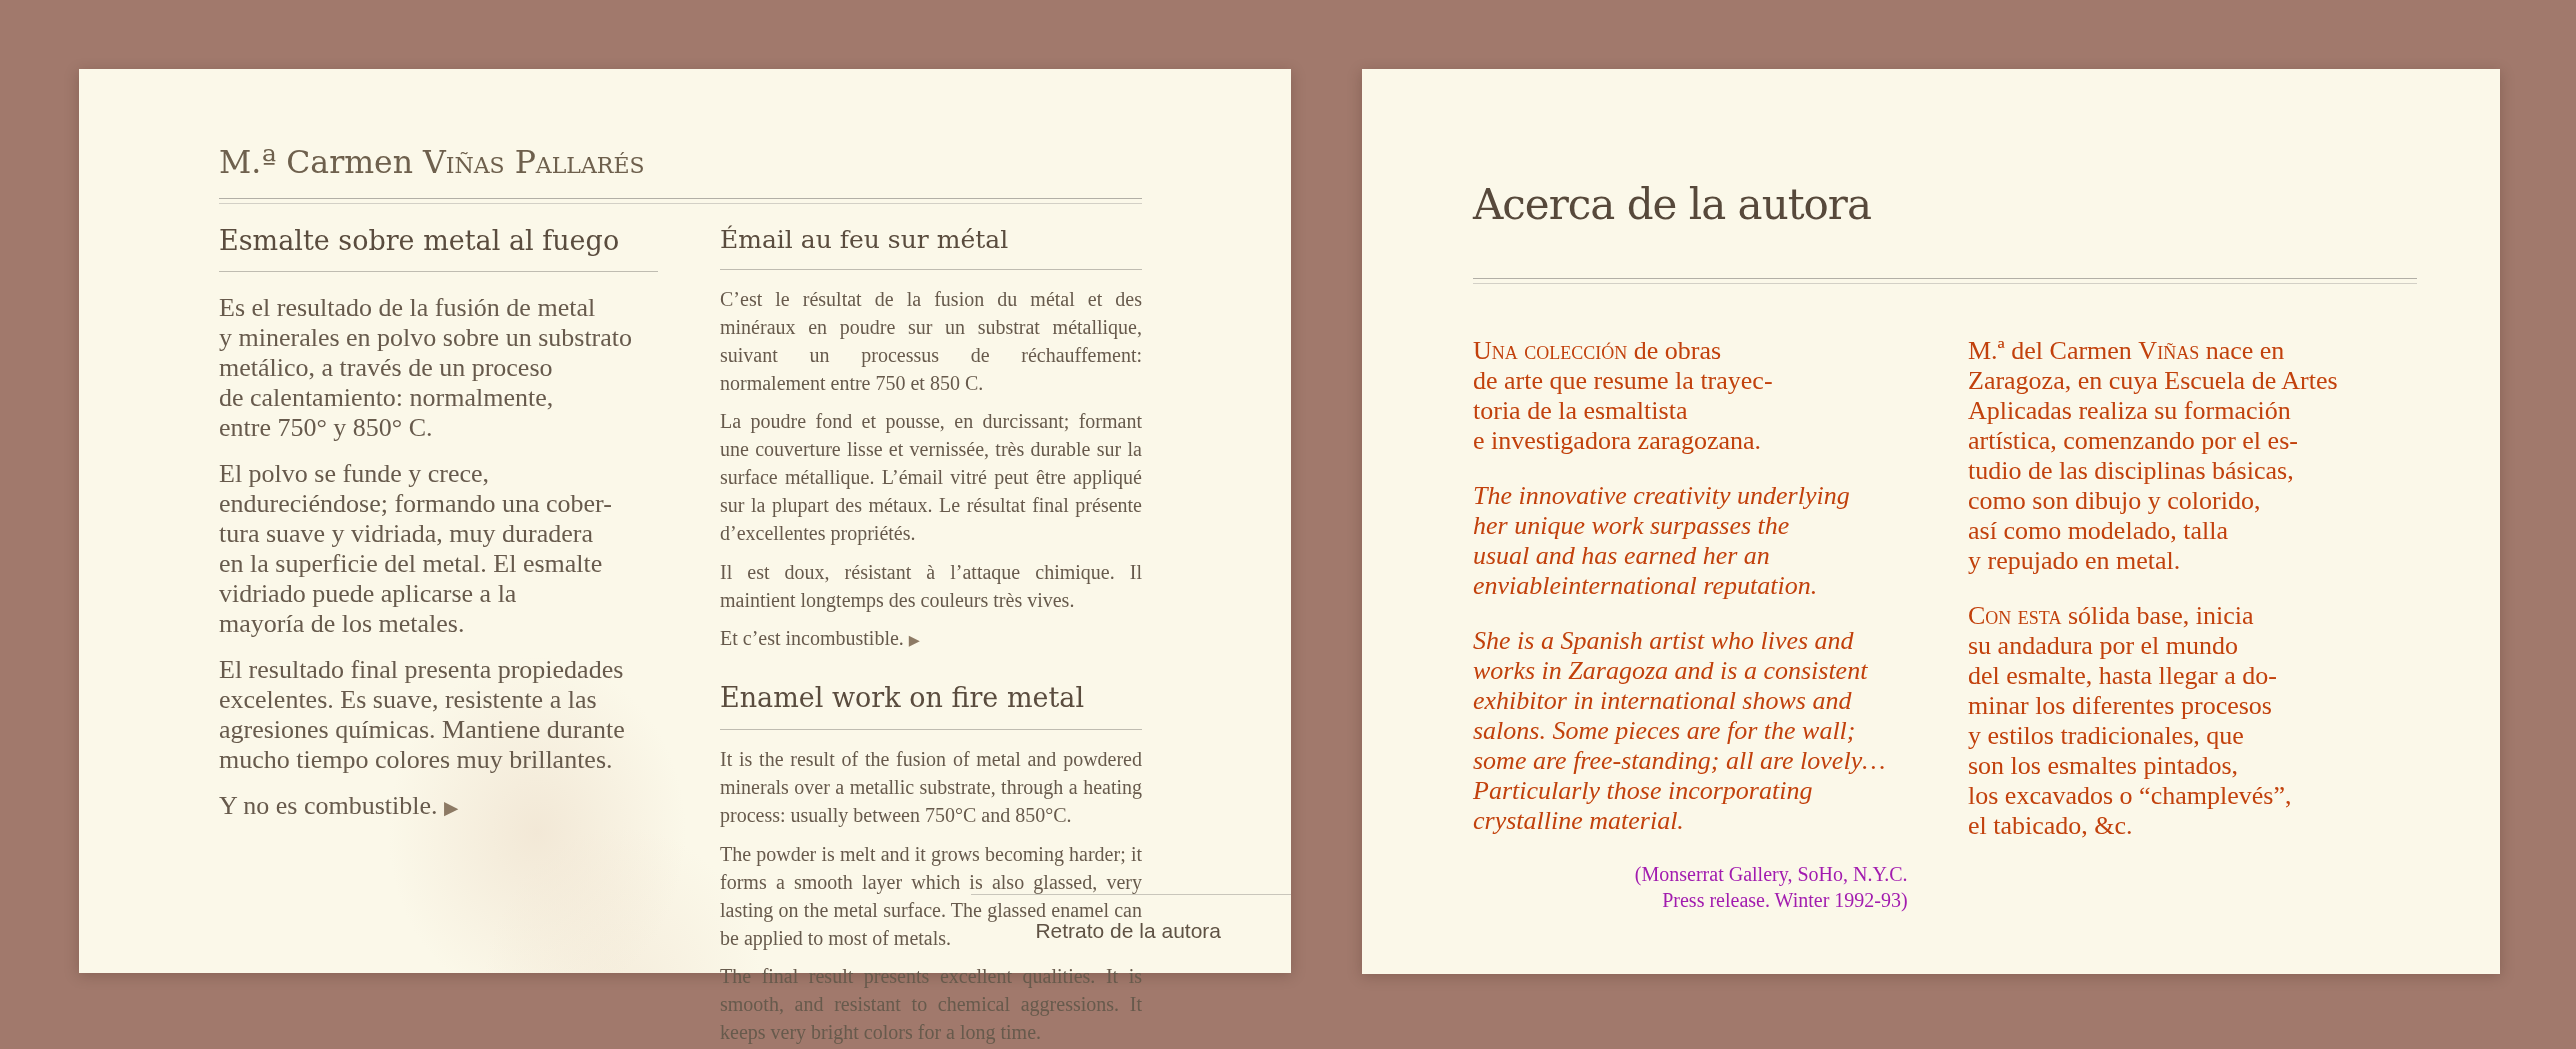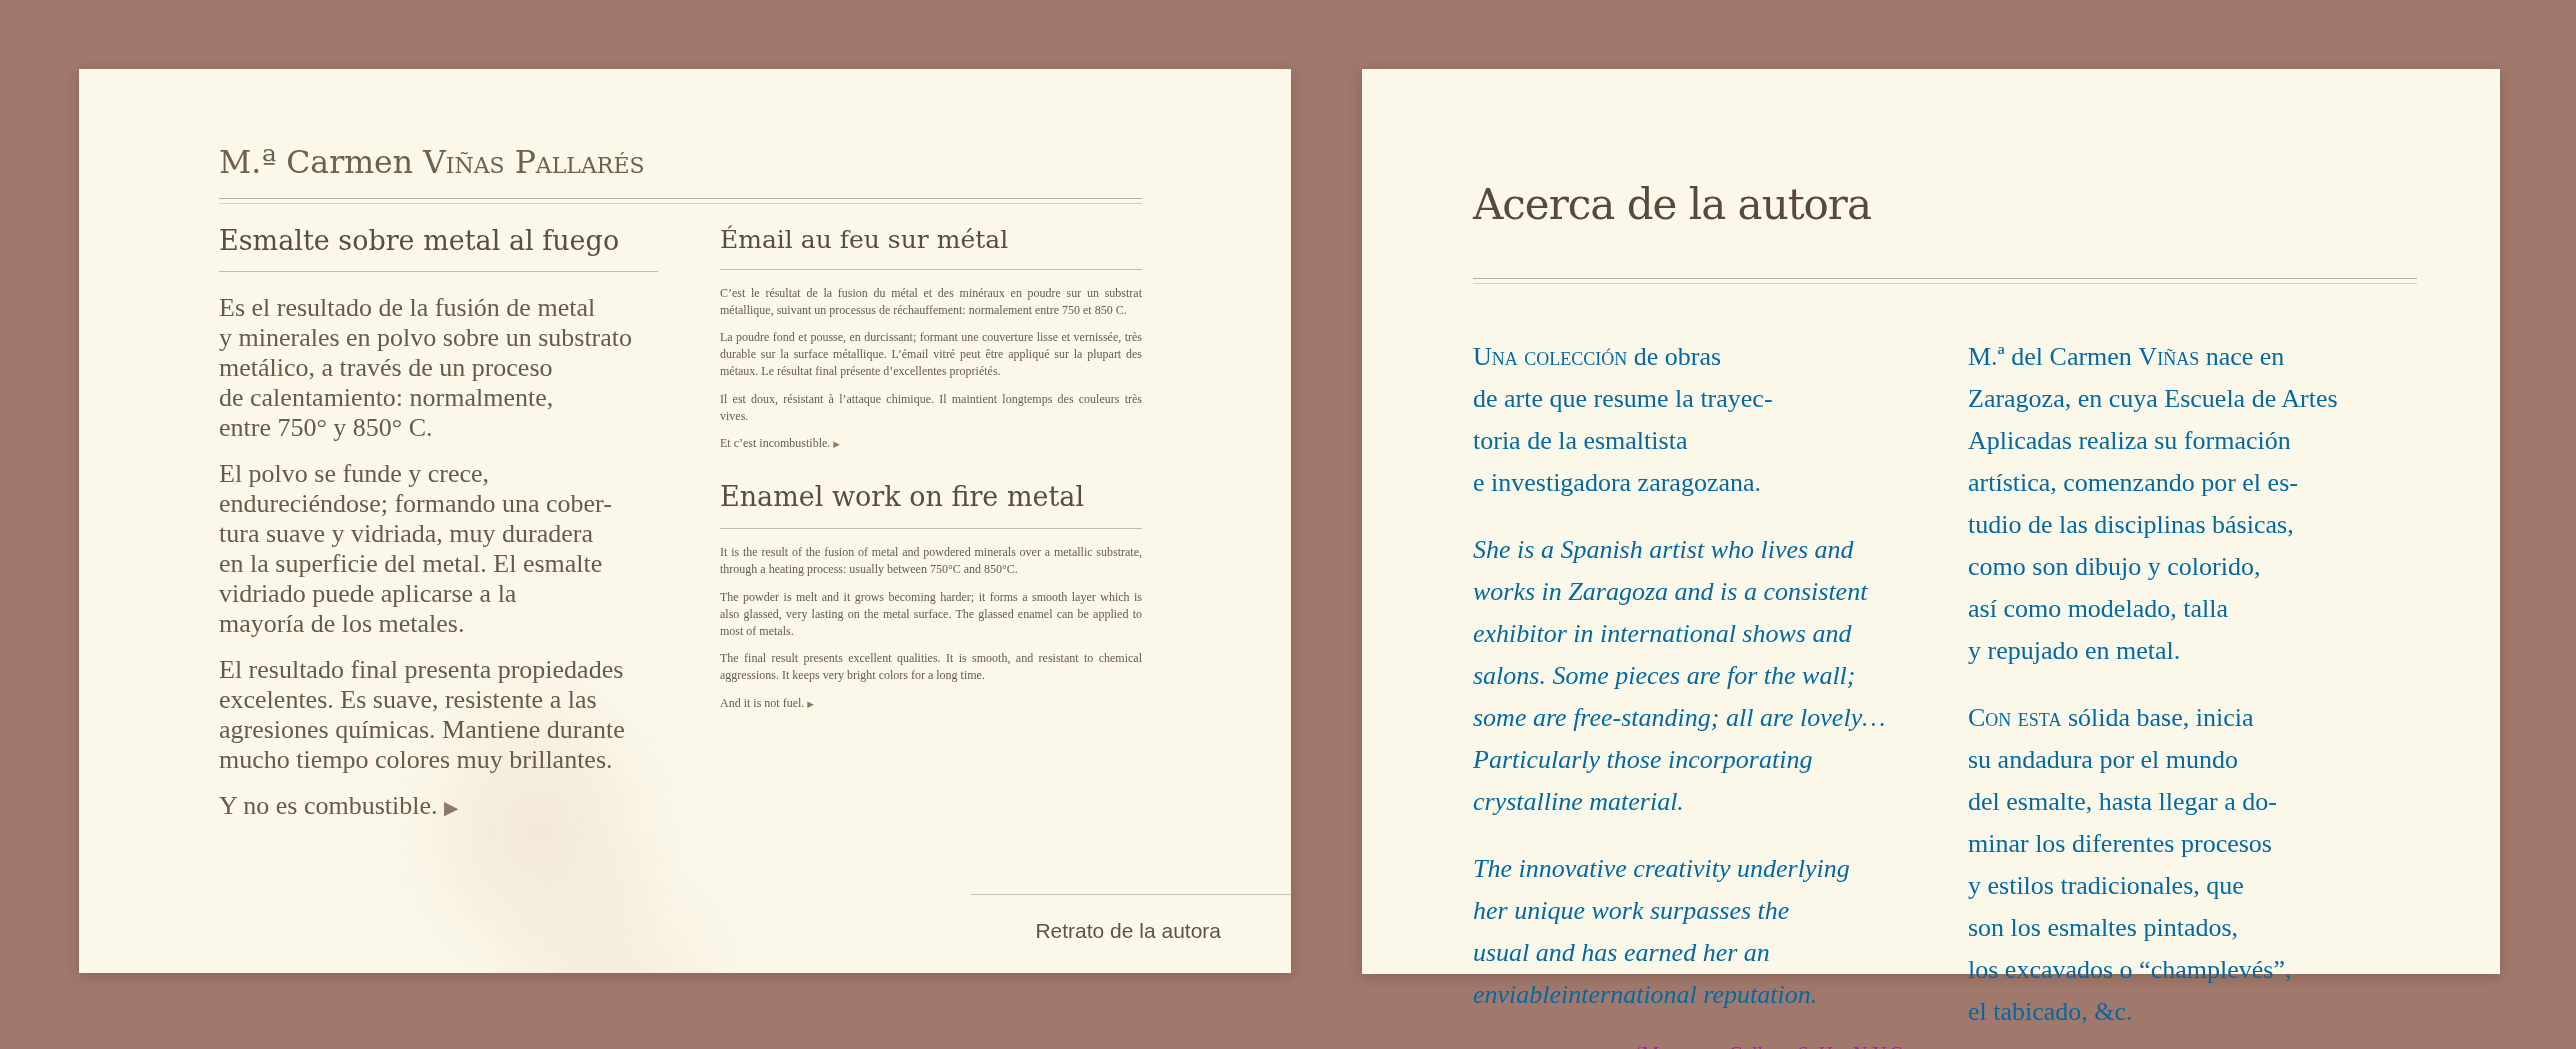--- a/index.html
+++ b/index.html
@@ -41,36 +41,36 @@
     font-family:"DejaVu Serif", serif;font-weight:normal;
     font-size:27px;line-height:34px;color:#5a4c3e;margin:0;
   }
   .col-heading.small{font-size:25px;line-height:31.5px;}
   .heading-rule{border-top:1px solid #bfbcb1;height:0;margin:13.4px 0 0 0;}
   .es-body{margin-top:21px;}
   .big-text{
     font-size:26px;line-height:30px;color:#675a4c;white-space:pre;margin:0 0 16px 0;
   }
   .small-text{
-    font-size:12px;line-height:17px;color:#675a4c;text-align:justify;margin:0 0 10.5px 0;
+    font-size:20px;line-height:28px;color:#675a4c;text-align:justify;margin:0 0 10.5px 0;
   }
   .fr-body{margin-top:15.3px;}
   .en-section{margin-top:27px;}
   .arrow{font-size:0.72em;color:#8d7a64;letter-spacing:0;}
   .portrait-caption{position:absolute;right:0;bottom:30px;width:320px;text-align:right;}
   .caption-rule{border-top:1px solid #c9c6bb;height:0;margin:0;}
   .caption-text{
     font-family:"Liberation Sans", sans-serif;
     font-size:21px;line-height:25px;color:#5f5244;margin:23px 70px 0 0;
   }
 
   .rp-cols{display:flex;margin-top:52px;}
   .rp-col1{width:448px;margin-right:47px;flex:none;}
   .rp-col2{width:448px;flex:none;}
-  .rp-text{font-size:26px;line-height:42px;color:#0369a1;white-space:pre;margin:0 0 25px 0;}
+  .rp-text{font-size:26px;line-height:30px;color:#c2410c;white-space:pre;margin:0 0 25px 0;}
   .italic{font-style:italic;}
   .attribution{
     font-size:20px;line-height:26px;color:#a21caf;text-align:right;white-space:pre;
     margin:21px 13.4px 0 0;
   }
 </style>
 </head>
 <body>
 
 <div class="page" id="left-page">
@@ -136,31 +136,31 @@
   <div class="rp-inner">
     <h1 class="main-title">Acerca de la autora</h1>
     <div class="double-rule"></div>
 
     <div class="rp-cols">
       <div class="rp-col1">
         <p class="rp-text"><span class="smallcaps">Una colección</span><span> de obras
 de arte que resume la trayec-
 toria de la esmaltista
 e investigadora zaragozana.</span></p>
+        <p class="rp-text italic">The innovative creativity underlying
+her unique work surpasses the
+usual and has earned her an
+enviableinternational reputation.</p>
         <p class="rp-text italic">She is a Spanish artist who lives and
 works in Zaragoza and is a consistent
 exhibitor in international shows and
 salons. Some pieces are for the wall;
 some are free-standing; all are lovely…
 Particularly those incorporating
 crystalline material.</p>
-        <p class="rp-text italic">The innovative creativity underlying
-her unique work surpasses the
-usual and has earned her an
-enviableinternational reputation.</p>
         <p class="attribution">(Monserrat Gallery, SoHo, N.Y.C.
 Press release. Winter 1992-93)</p>
       </div>
 
       <div class="rp-col2">
         <p class="rp-text"><span>M.ª del Carmen </span><span class="smallcaps">Viñas</span><span> nace en
 Zaragoza, en cuya Escuela de Artes
 Aplicadas realiza su formación
 artística, comenzando por el es-
 tudio de las disciplinas básicas,

